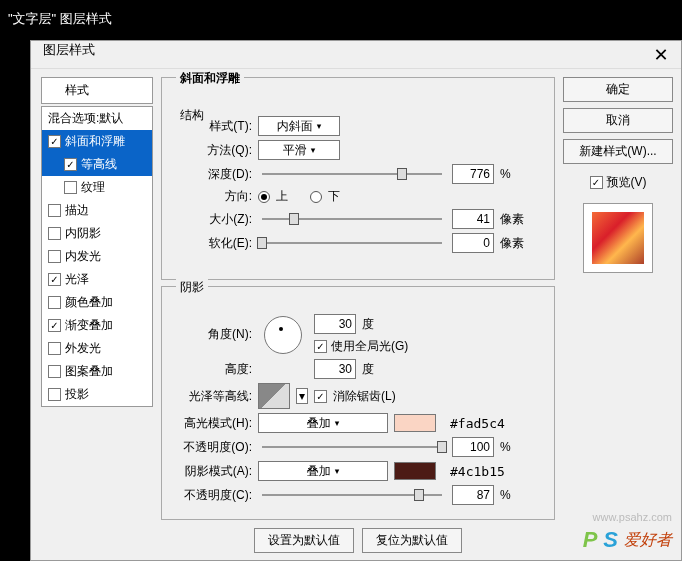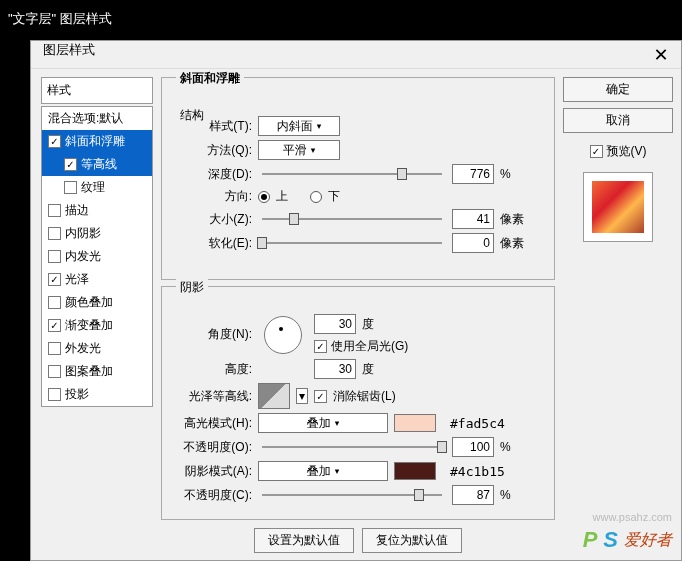--- a/index.html
+++ b/index.html
@@ -4,21 +4,21 @@
 <style>
 *{box-sizing:border-box;margin:0;padding:0;font-family:"Microsoft YaHei",SimSun,sans-serif;font-size:12px}
 body{background:#000;width:682px;height:561px;overflow:hidden;position:relative}
 .page-title{color:#fff;padding:10px 8px;font-size:13px}
 .dialog{position:absolute;left:30px;top:40px;right:0;bottom:0;background:#f0f0f0;border:1px solid #999}
 .titlebar{height:28px;display:flex;align-items:flex-start;justify-content:space-between;padding:0 0 0 12px;border-bottom:1px solid #ddd}
 .titlebar .title{font-size:13px}
 .close{width:40px;height:28px;display:flex;align-items:center;justify-content:center;font-size:18px;cursor:pointer}
 .body{display:flex;padding:8px 8px 8px 10px;gap:8px;height:calc(100% - 28px)}
 .styles-col{width:112px}
-.styles-hdr{border:1px solid #999;background:#fff;padding:4px 5px;margin-bottom:2px}
+.styles-hdr{border:1px solid #999;background:#fff;padding:4px 23px;margin-bottom:2px}
 .styles-list{border:1px solid #999;background:#fff}
 .sl-row{display:flex;align-items:center;padding:3px 6px;gap:4px;cursor:pointer}
 .sl-row.sel{background:#0a64c8;color:#fff}
 .sl-row.indent{padding-left:22px}
 .sl-chk{width:13px;height:13px;border:1px solid #777;background:#fff;display:inline-flex;align-items:center;justify-content:center;font-size:10px;color:#000}
 .sl-chk.checked::after{content:"✓"}
 .main{flex:1;display:flex;gap:8px}
 .settings{flex:1}
 .fieldset{border:1px solid #aaa;padding:6px 10px 10px;margin-bottom:6px;position:relative}
 .fs-title{position:relative;top:-14px;background:#f0f0f0;display:inline-block;padding:0 4px;margin-left:4px}
@@ -248,20 +248,21 @@
 
         <div class="footer-btns">
           <div class="btn">设置为默认值</div>
           <div class="btn">复位为默认值</div>
         </div>
       </div>
 
       <div class="right-col">
         <div class="btn">确定</div>
         <div class="btn">取消</div>
+        <div class="btn">新建样式(W)...</div>
         <div style="display:flex;align-items:center;gap:4px;justify-content:center;margin-top:4px">
           <span class="sl-chk checked"></span>
           <span>预览(V)</span>
         </div>
         <div class="preview-box"></div>
       </div>
     </div>
   </div>
 </div>
 

